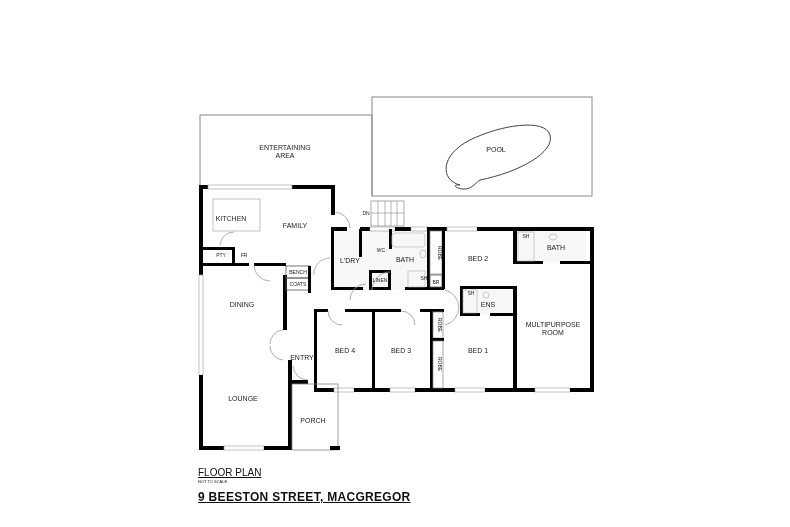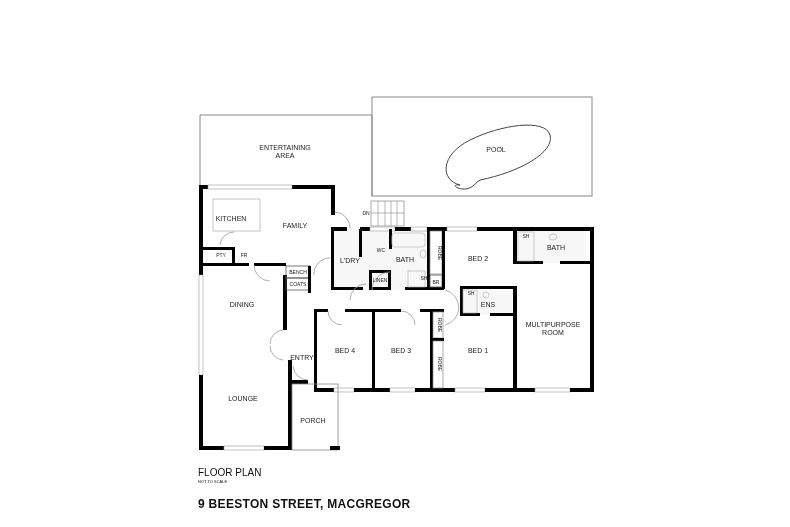--- a/index.html
+++ b/index.html
@@ -4,21 +4,21 @@
   <style>
     html, body { margin: 0; padding: 0; background: #ffffff; }
     body { width: 790px; height: 527px; position: relative; overflow: hidden; font-family: "Liberation Sans", sans-serif; }
     svg { position: absolute; left: 0; top: 0; }
     .lbl { font-family: "Liberation Sans", sans-serif; font-size: 7px; fill: #222; text-anchor: middle; }
     .lbl-sm { font-family: "Liberation Sans", sans-serif; font-size: 5px; fill: #222; text-anchor: middle; }
     .wall { fill: #000; }
     .thin { stroke: #888; stroke-width: 1; fill: none; }
     .door { stroke: #999; stroke-width: 0.8; fill: none; }
     .win { fill: #fff; stroke: #999; stroke-width: 0.6; }
-    .caption { position: absolute; font-family: "Liberation Sans", sans-serif; color: #111; }
+    .caption { position: absolute; font-family: "Liberation Sans", sans-serif; color: #111; text-decoration: underline; }
   </style>
 </head>
 <body>
 
 <svg width="790" height="527" viewBox="0 0 790 527">
 
   <g>
     <line x1="200" y1="115" x2="200" y2="187" class="thin"></line>
     <line x1="200" y1="115" x2="372" y2="115" class="thin"></line>
     <line x1="372" y1="115" x2="372" y2="196" class="thin"></line>
@@ -197,13 +197,13 @@
     <text class="lbl-sm" x="438" y="325" transform="rotate(90 438 325)">ROBE</text>
     <text class="lbl-sm" x="438" y="364" transform="rotate(90 438 364)">ROBE</text>
     <text class="lbl" x="478" y="353">BED 1</text>
     <text class="lbl" x="243" y="401">LOUNGE</text>
     <text class="lbl" x="313" y="423">PORCH</text>
   </g>
 </svg>
 
 <div class="caption" style="left:198px; top:467px; font-size:10px;">FLOOR PLAN</div>
 <div class="caption" style="left:198px; top:479px; font-size:4px; text-decoration:none;">NOT TO SCALE</div>
-<div class="caption" style="left:198px; top:490px; font-size:12px; font-weight:bold; letter-spacing:0.3px;margin-top:7px;">9 BEESTON STREET, MACGREGOR</div>
+<div class="caption" style="left:198px; top:490px; font-size:12px; font-weight:bold; letter-spacing:0.3px;">9 BEESTON STREET, MACGREGOR</div>
 
 </body></html>

